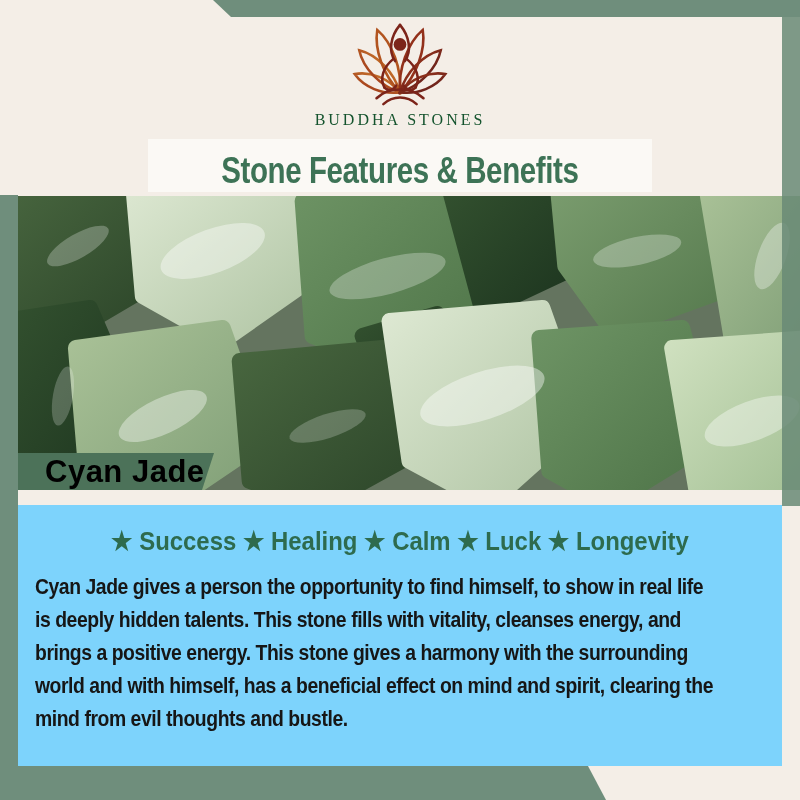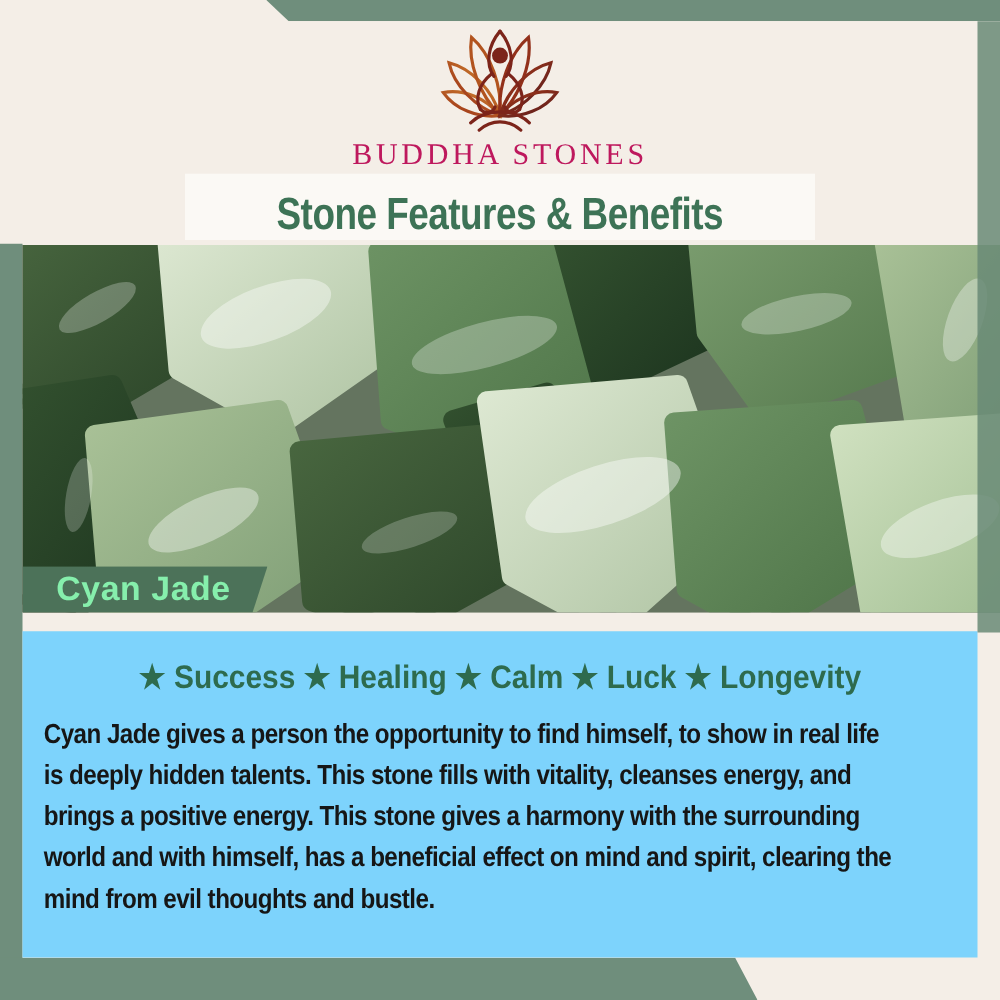--- a/index.html
+++ b/index.html
@@ -20,42 +20,42 @@
     clip-path:polygon(0 0,588px 0,606px 34px,0 34px);
   }
   .left-strip{left:0;top:195px;width:18px;height:605px;background:#6f8e7c;}
   .right-strip{left:782px;top:17px;width:18px;height:489px;background:rgba(104,138,118,0.85);z-index:5;}
 
   
   .logo-wrap{left:0;top:20px;width:800px;text-align:center;}
   .wordmark{
     left:0;top:111px;width:800px;text-align:center;
     font-family:"Liberation Serif", serif;
-    font-size:24px;letter-spacing:3px;color:#be185d;font-weight:400;
+    font-size:16px;letter-spacing:3px;color:#14532d;font-weight:400;
   }
 
   
   .title-box{
     left:148px;top:139px;width:504px;height:53px;background:#fbf9f5;
     display:flex;align-items:flex-end;justify-content:center;
   }
   .title-text{
     font-size:36px;font-weight:700;color:#3d7356;white-space:nowrap;
     transform:scaleX(0.82);letter-spacing:-0.5px;
   }
 
   
   .photo{left:18px;top:196px;width:782px;height:294px;overflow:hidden;background:#64745f;}
   .photo svg{display:block;}
 
   
   .jade-label{
     left:18px;top:453px;width:200px;height:37px;background:#4c7259;
     clip-path:polygon(0 0,196px 0,184px 37px,0 37px);
-    color:#86efac;font-size:27px;font-weight:700;letter-spacing:0.5px;
+    color:#000000;font-size:31px;font-weight:700;letter-spacing:0.5px;
     line-height:37px;padding-left:27px;box-sizing:border-box;z-index:6;
   }
 
   
   .white-panel{left:18px;top:505px;width:764px;height:261px;background:#7dd3fc;}
   .stars-line{
     margin-top:21px;text-align:center;
     font-size:26px;font-weight:700;color:#2e6b4e;white-space:nowrap;
     transform:scaleX(0.92);
   }

